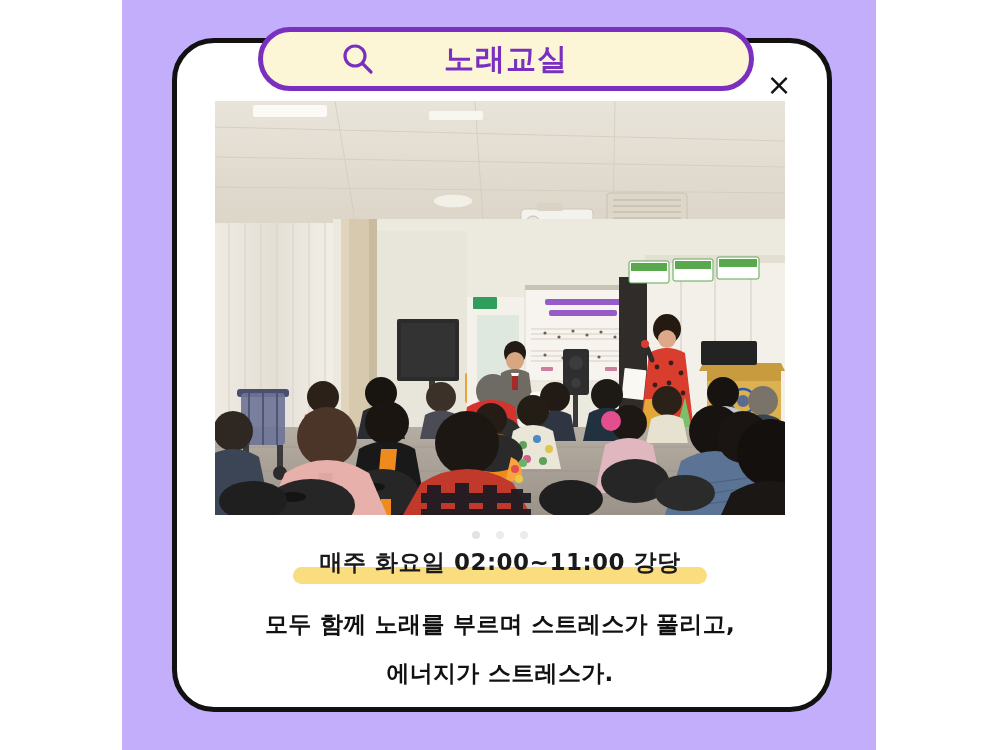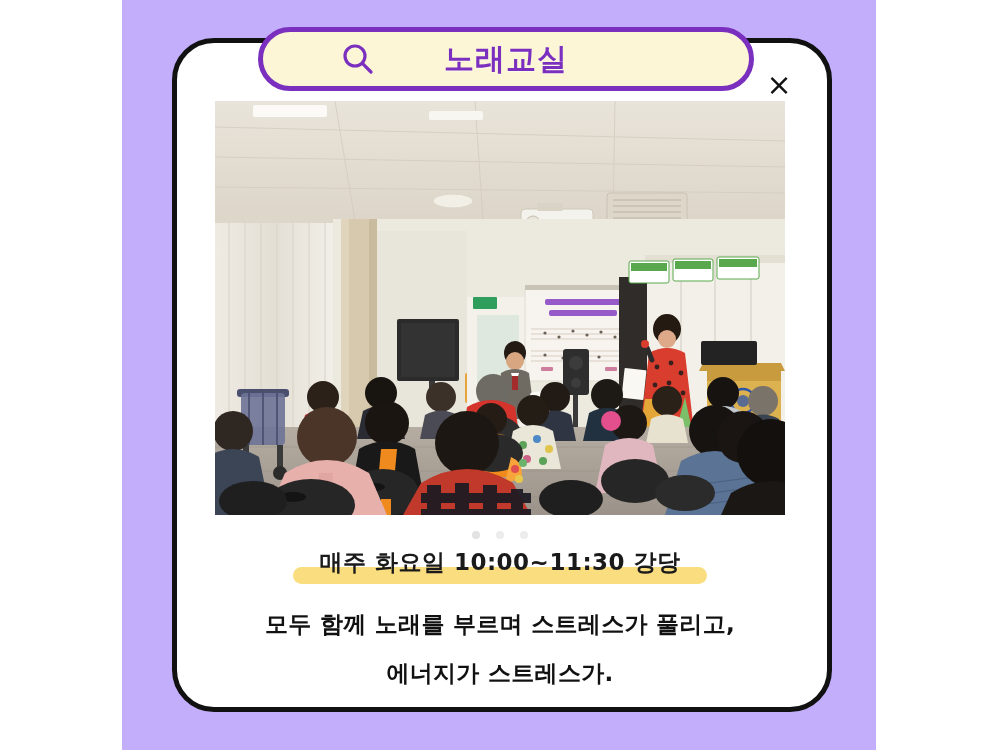--- a/index.html
+++ b/index.html
@@ -546,21 +546,21 @@
     </svg>
   </div>
 
   <div class="dots">
     <span class="dot active"></span>
     <span class="dot"></span>
     <span class="dot"></span>
   </div>
 
   <div class="schedule">
-    <span class="schedule-inner">매주 화요일 10:00~11:30 강당</span>
+    <span class="schedule-inner">매주 화요일 02:00~11:00 강당</span>
   </div>
 
   <div class="description">
     <div class="desc-line">모두 함께 노래를 부르며 스트레스가 풀리고,</div>
     <div class="desc-line">에너지가 스트레스가.</div>
   </div>
 
 </div>
 
 </body></html>

